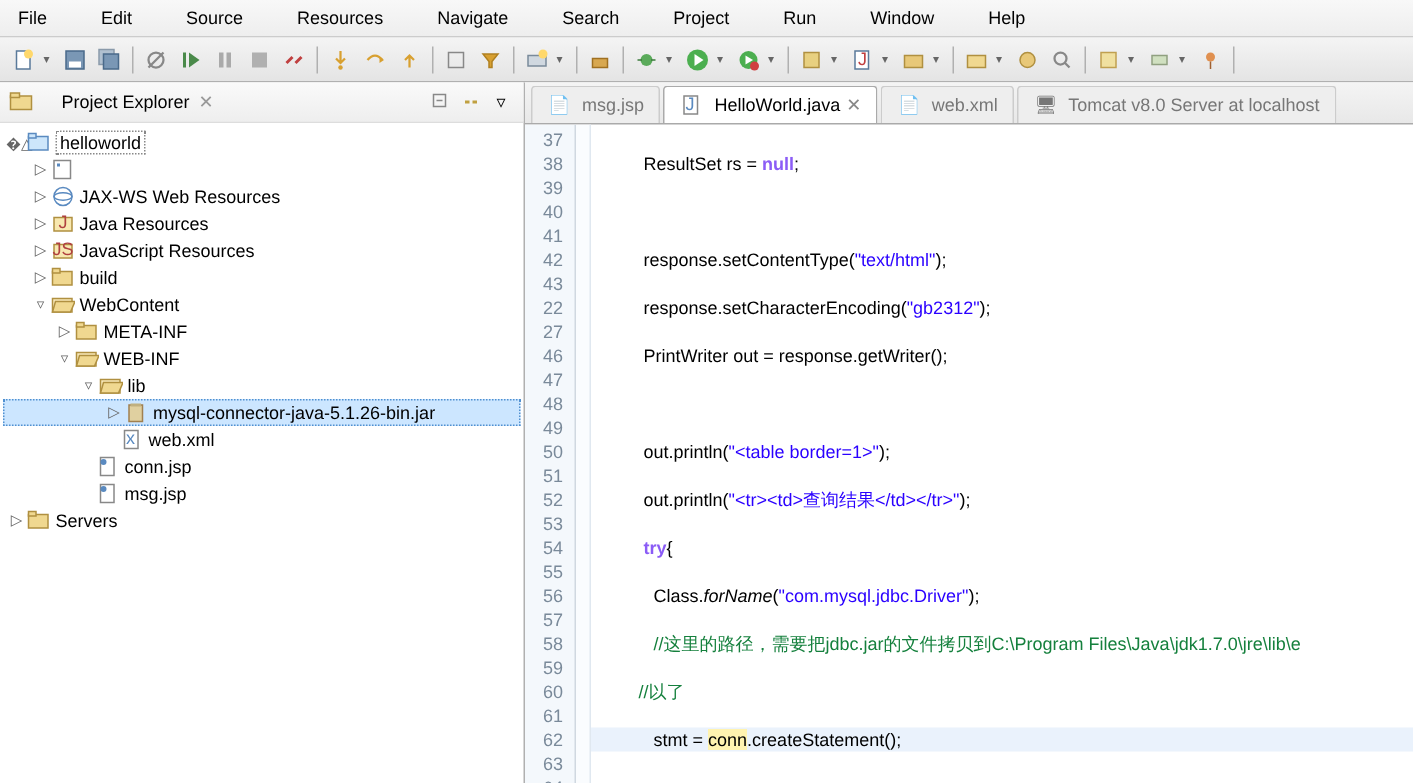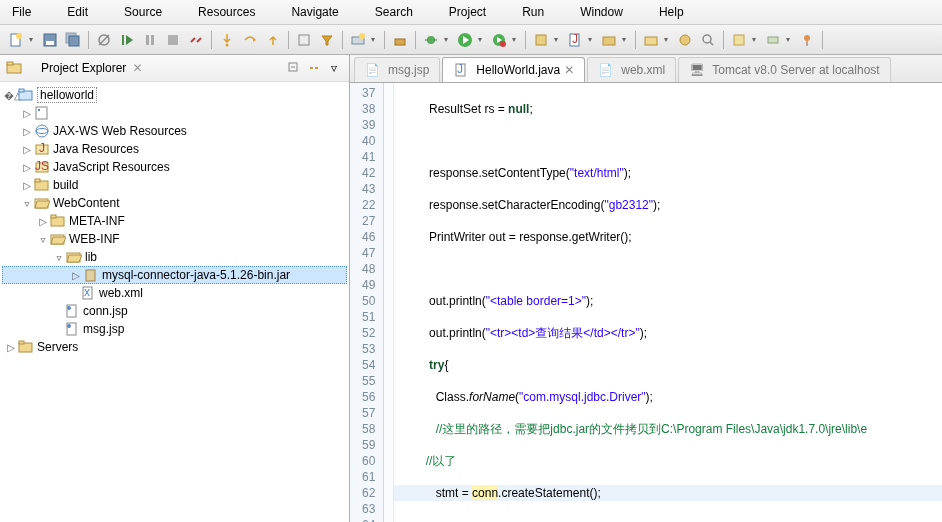--- a/index.html
+++ b/index.html
@@ -25,21 +25,21 @@
 .ed-tabs { display: flex; background: linear-gradient(#f4f4f4, #e8e8e8); border-bottom: 1px solid #aaa; padding: 2px 4px 0 4px; gap: 2px; }
 .ed-tab { padding: 4px 10px; background: #eee; border: 1px solid #ccc; border-bottom: none; border-radius: 3px 3px 0 0; display: flex; align-items: center; gap: 4px; color: #777; }
 .ed-tab.active { background: #fff; color: #000; border-color: #aaa; }
 .ed-tab .close { font-family: Arial; color: #888; }
 .code-area { display: flex; flex: 1; overflow: hidden; font-family: Consolas, monospace; font-size: 13px; }
 .gutter { background: #f4f8fc; border-right: 1px solid #d0d8e0; text-align: right; padding: 2px 8px 2px 12px; color: #7a8a9a; line-height: 16px; }
 .gutter-sep { width: 10px; background: #fafcfe; border-right: 1px solid #e0e8f0; }
 .code { padding: 2px 8px; line-height: 16px; white-space: pre; flex: 1; overflow: hidden; }
 .code .line { height: 16px; }
 .code .hl { background: #eaf2fc; display: block; margin: 0 -8px; padding: 0 8px; }
-.kw { color: #14532d; font-weight: bold; }
+.kw { color: #8b5cf6; font-weight: bold; }
 .str { color: #2a00ff; }
 .cm { color: #15803d; }
 .warn { background: #fff3b0; }
 .fn { font-style: italic; }
 svg { display: block; }
 </style>
 </head>
 <body>
 
 <div class="menubar">

